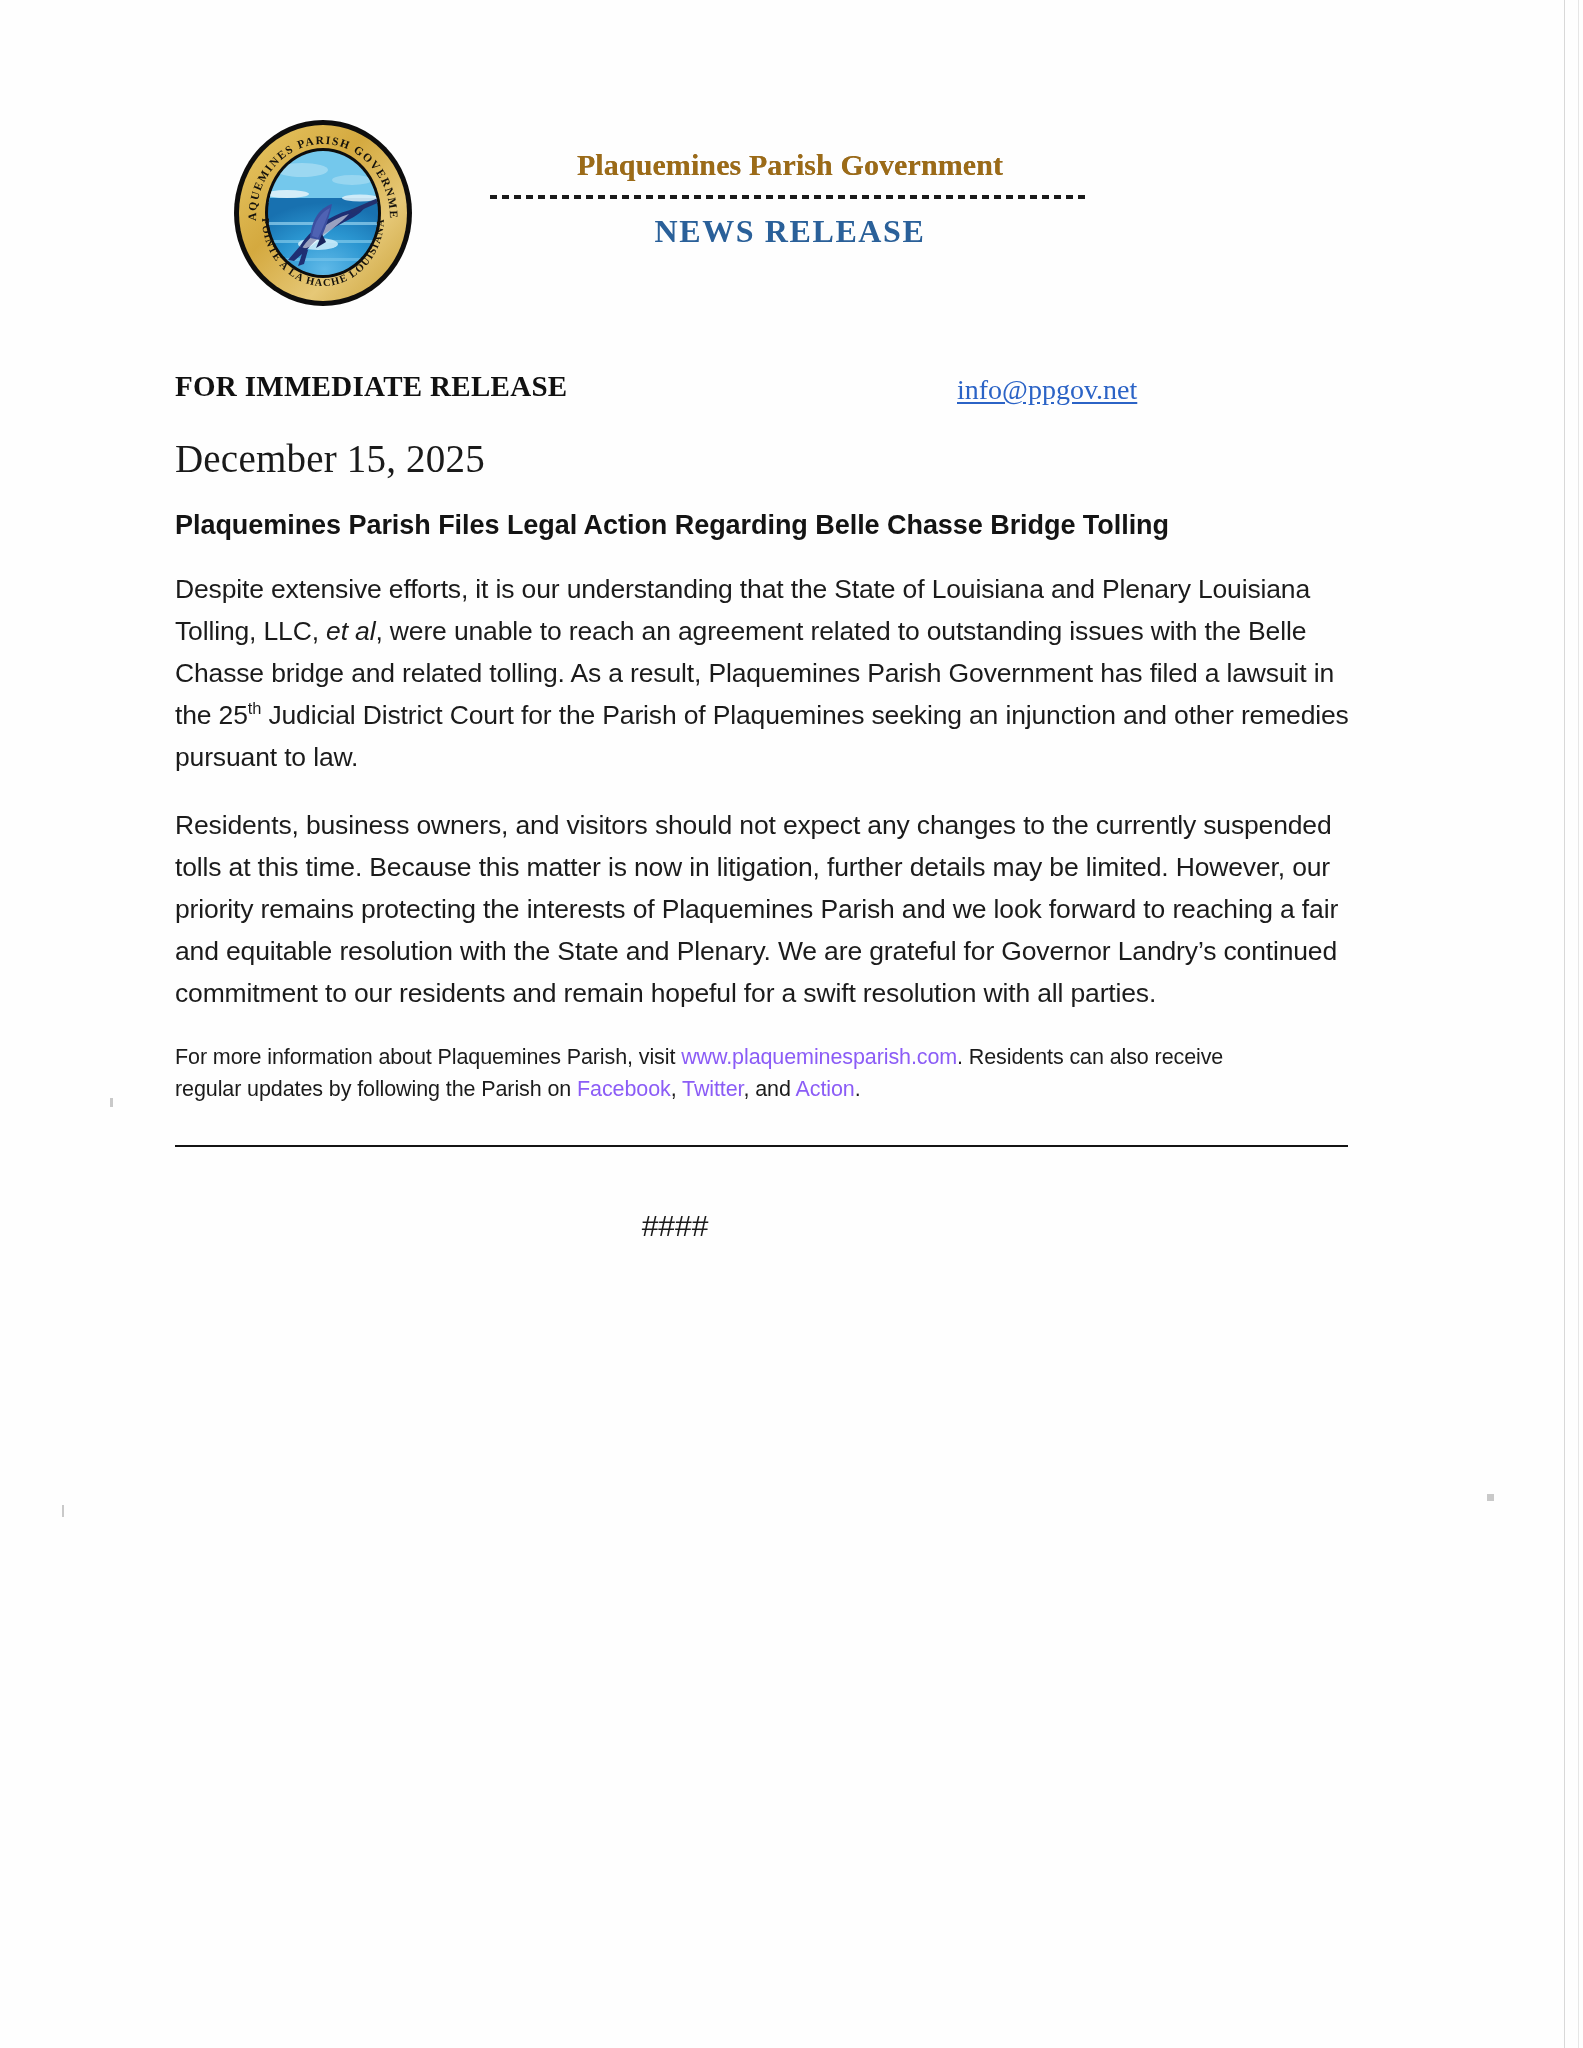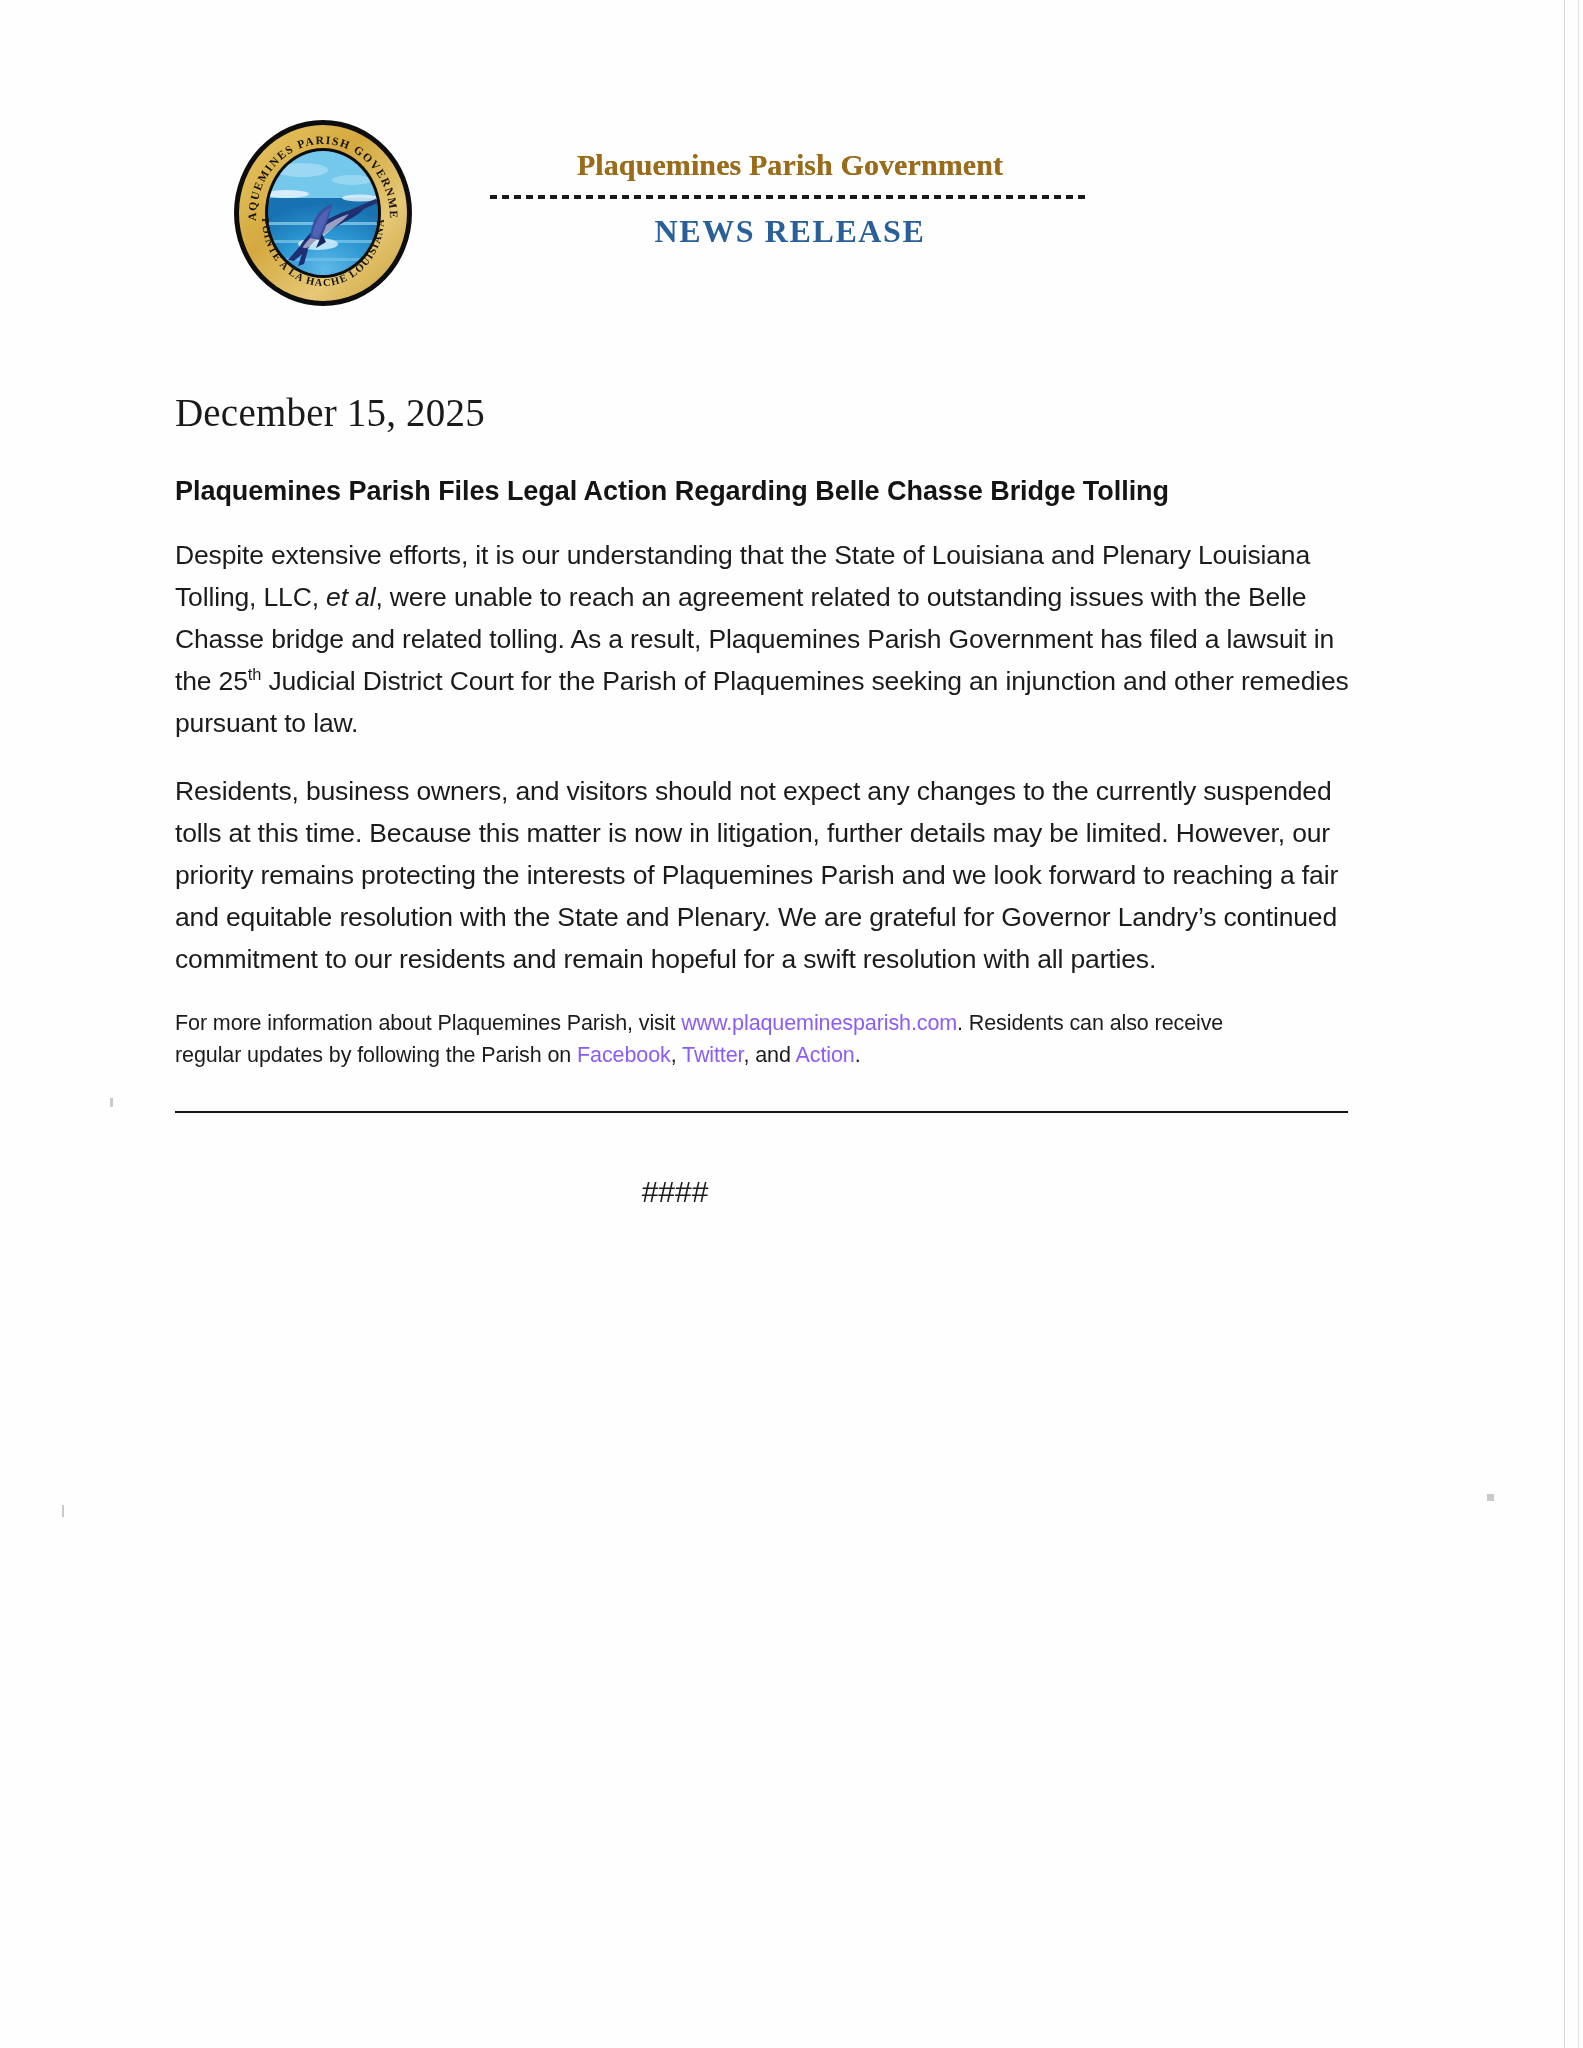--- a/index.html
+++ b/index.html
@@ -140,21 +140,21 @@
 
   #release-date {
     margin-top: 20px;
     font-family: "Liberation Serif", serif;
     font-size: 39px;
     color: #1a1a1a;
     letter-spacing: 0.2px;
   }
 
   #headline {
-    margin-top: 40px;
+    margin-top: 28px;
     font-family: "Liberation Sans", sans-serif;
     font-weight: bold;
     font-size: 27px;
     color: #141414;
     letter-spacing: -0.05px;
     line-height: 1.2;
   }
 
   .body-para {
     font-family: "Liberation Sans", sans-serif;
@@ -286,20 +286,24 @@
 
     <div id="masthead">
       <div id="org-title">Plaquemines Parish Government</div>
       <div id="rule-dashed"></div>
       <div id="news-release">NEWS RELEASE</div>
     </div>
   </div>
 
   <div id="content">
 
+    <div class="line-immediate">
+      <div id="for-immediate">FOR IMMEDIATE RELEASE</div>
+      <a id="email-link">info@ppgov.net</a>
+    </div>
 
     <div id="release-date">December 15, 2025</div>
 
     <div id="headline">Plaquemines Parish Files Legal Action Regarding Belle Chasse Bridge Tolling</div>
 
     <p class="body-para"><span>Despite extensive efforts, it is our understanding that the State of Louisiana and Plenary Louisiana Tolling, LLC, </span><span class="it">et al</span><span>, were unable to reach an agreement related to outstanding issues with the Belle Chasse bridge and related tolling.  As a result, Plaquemines Parish Government has filed a lawsuit in the 25</span><sup>th</sup><span> Judicial District Court for the Parish of Plaquemines seeking an injunction and other remedies pursuant to law.</span></p>
 
     <p class="body-para">Residents, business owners, and visitors should not expect any changes to the currently suspended tolls at this time.  Because this matter is now in litigation, further details may be limited.  However, our priority remains protecting the interests of Plaquemines Parish and we look forward to reaching a fair and equitable resolution with the State and Plenary.  We are grateful for Governor Landry’s continued commitment to our residents and remain hopeful for a swift resolution with all parties.</p>
 
     <p id="footer-para"><span>For more information about Plaquemines Parish, visit </span><a class="inline-link">www.plaqueminesparish.com</a><span>. Residents can also receive regular updates by following the Parish on </span><a class="inline-link">Facebook</a><span>, </span><a class="inline-link">Twitter</a><span>, and </span><a class="inline-link">Action</a><span>.</span></p>

